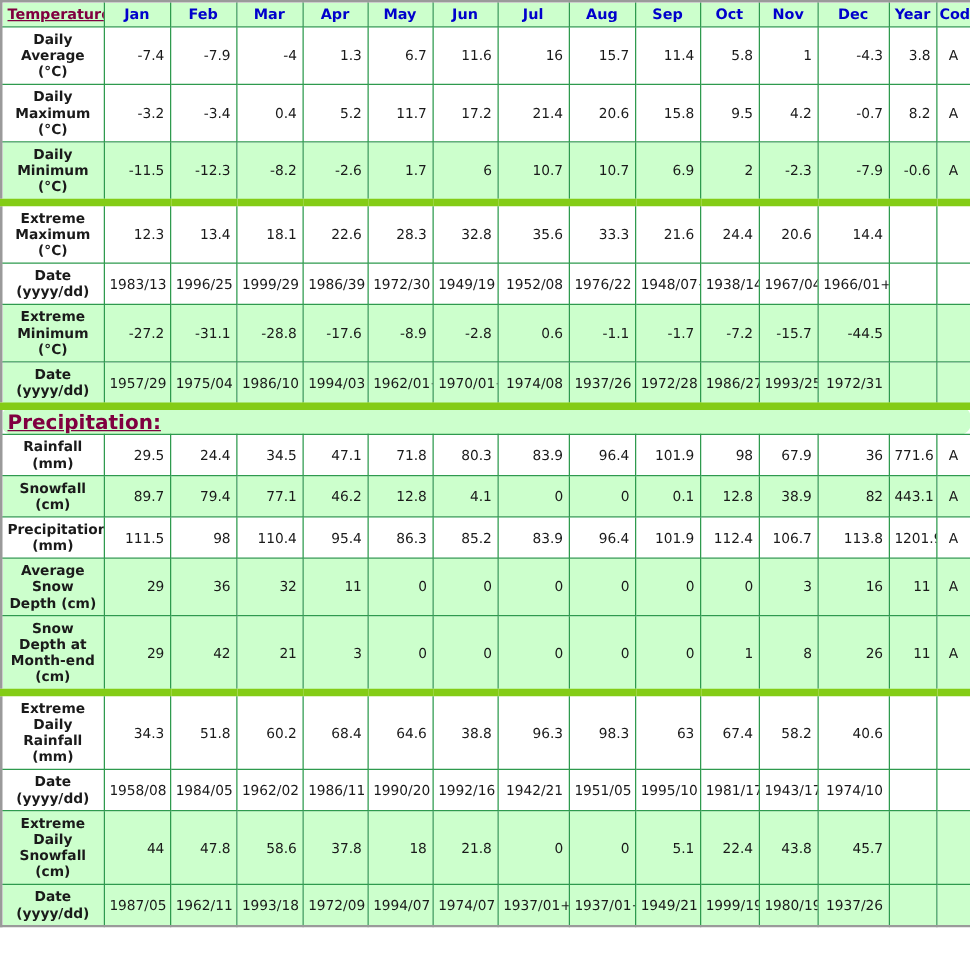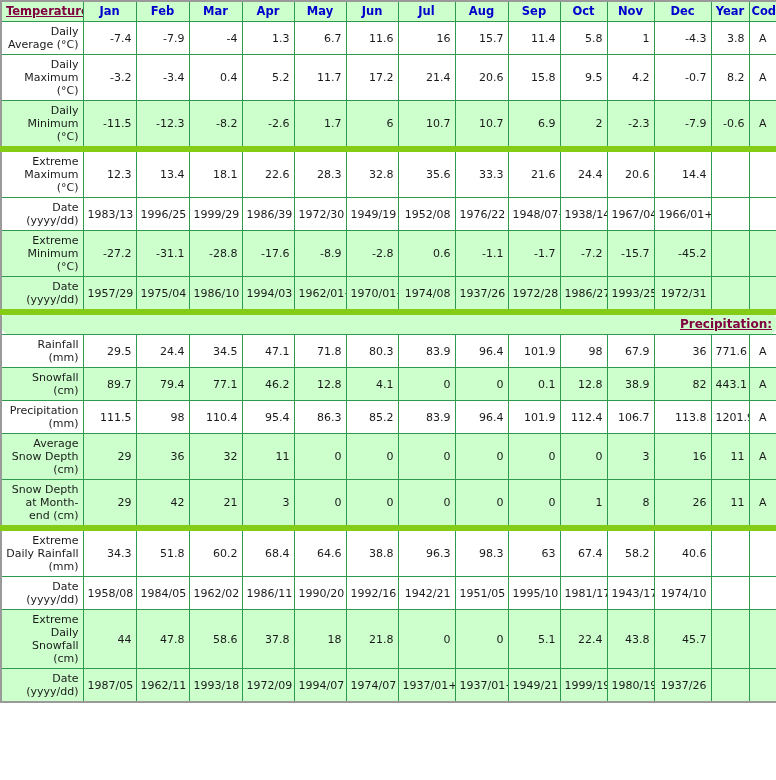--- a/index.html
+++ b/index.html
@@ -37,22 +37,22 @@
   }
   tr.hdr td.section-label {
     text-align: left;
     color: #800040;
     text-decoration: underline;
     padding-left: 4px;
   }
   
   td.rowlab {
     color: #0000cc;
-    font-weight: normal;
-    text-align: right;
+    font-weight: bold;
+    text-align: center;
     font-size: 11.5px;
     padding-left: 4px;
     padding-right: 2px;
     margin-top: 37px;
   }
   td.val {
     text-align: right;
     padding-right: 5px;
     font-size: 11.5px;
     white-space: nowrap;
@@ -65,22 +65,22 @@
     font-weight: normal;
   }
   
   tr.white td { background: #ffffff; }
   tr.green td { background: #ccffcc; }
   tr.section td {
     background: #ccffcc;
     color: #800040;
     font-weight: bold;
     text-decoration: underline;
-    text-align: right;
-    font-size: 12px;
+    text-align: left;
+    font-size: 16px;
     padding-left: 4px;
     border-radius: 10px;
   }
   tr.thick-top td {
     border-top: 6px solid #84cc16;
   }
 </style>
 </head>
 <body>
 
@@ -211,21 +211,21 @@
         <td class="val bold">-31.1</td>
         <td class="val">-28.8</td>
         <td class="val">-17.6</td>
         <td class="val">-8.9</td>
         <td class="val">-2.8</td>
         <td class="val">0.6</td>
         <td class="val">-1.1</td>
         <td class="val">-1.7</td>
         <td class="val">-7.2</td>
         <td class="val">-15.7</td>
-        <td class="val">-45.2</td>
+        <td class="val">-44.5</td>
         <td class="val"></td>
         <td class="code"></td>
       </tr>
       <tr class="green">
         <td class="rowlab">Date (yyyy/dd)</td>
         <td class="val">1957/29</td>
         <td class="val bold">1975/04</td>
         <td class="val">1986/10</td>
         <td class="val">1994/03</td>
         <td class="val">1962/01+</td>

